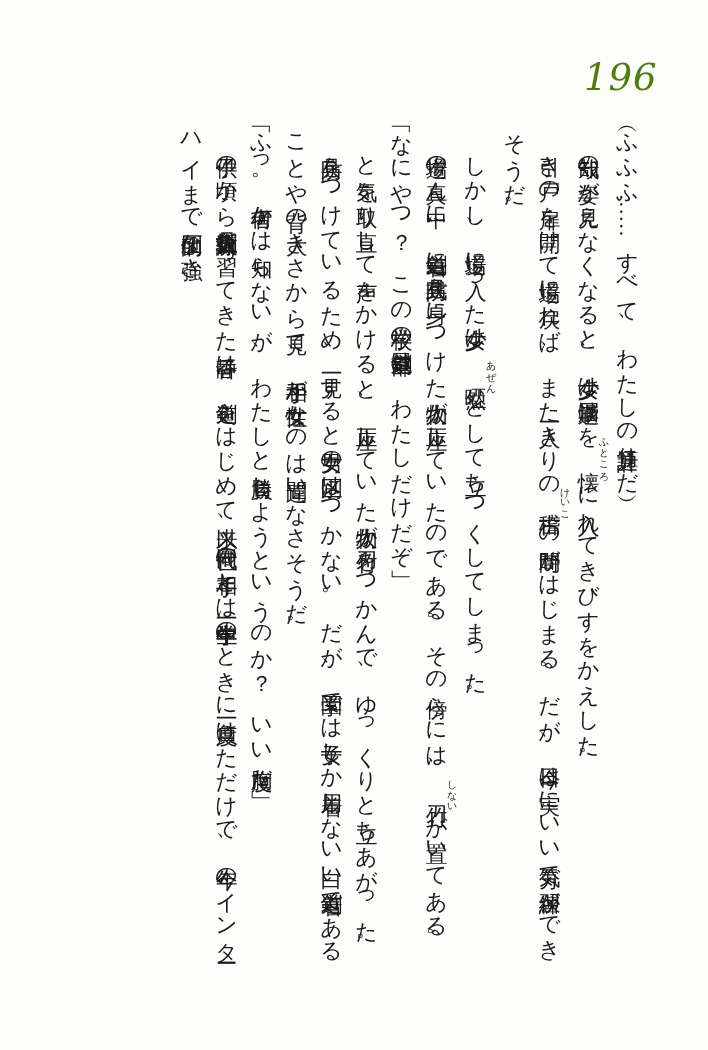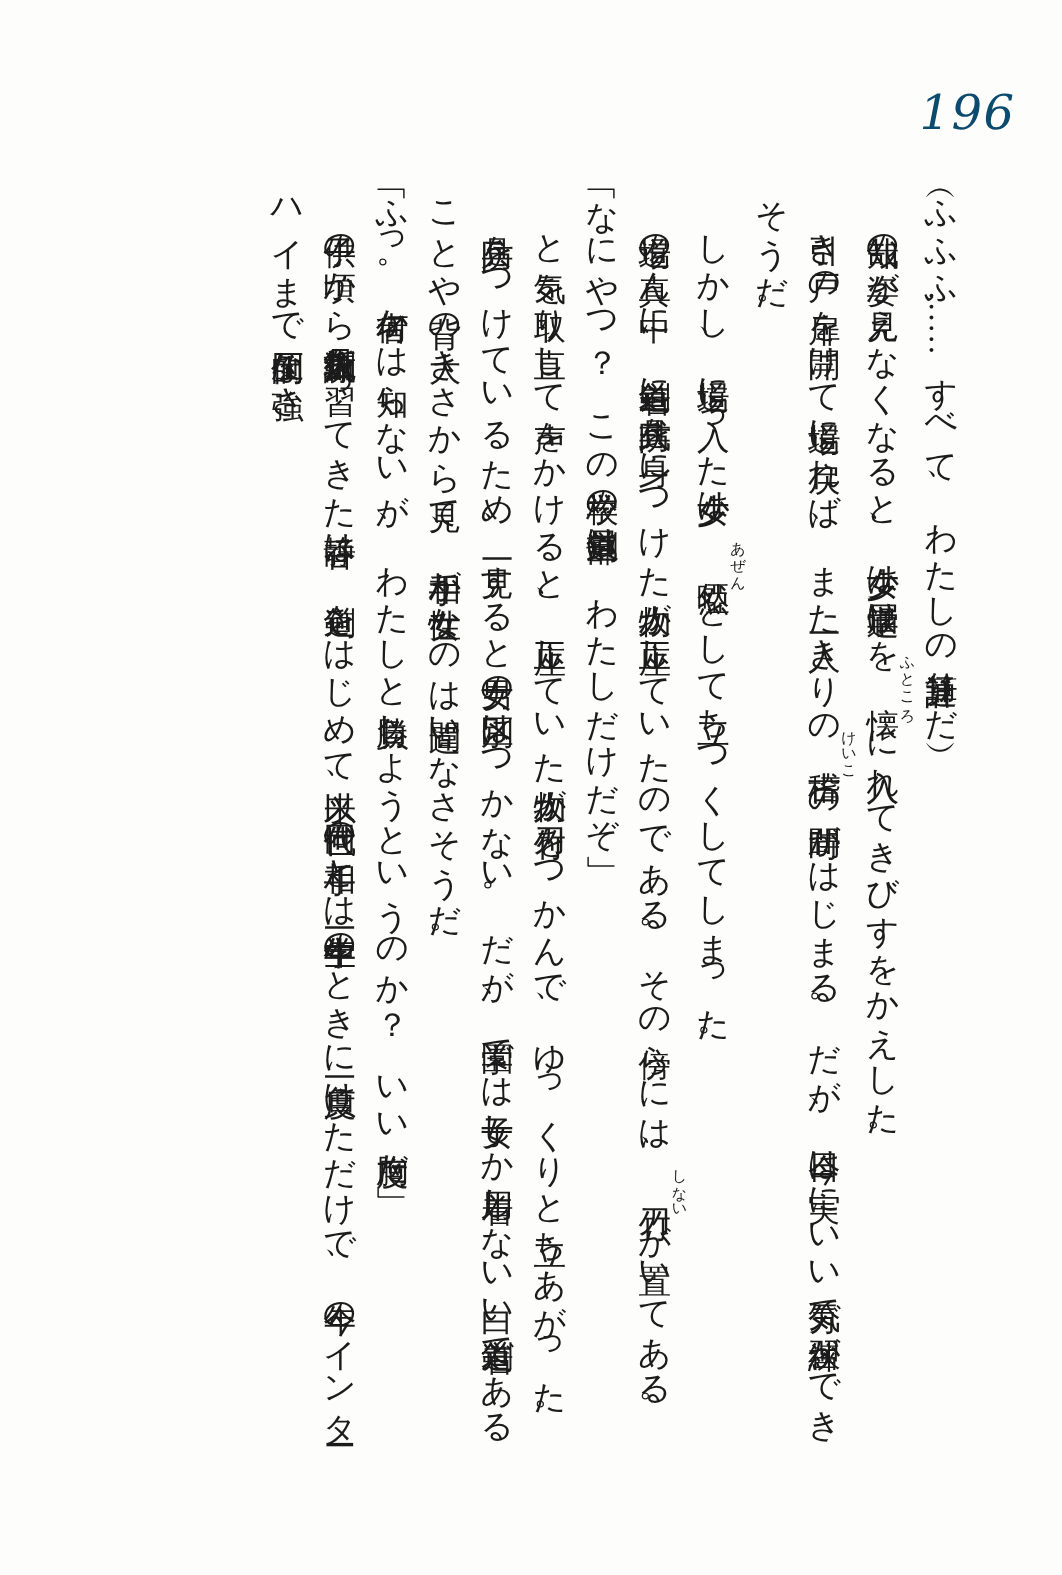--- a/index.html
+++ b/index.html
@@ -15,26 +15,25 @@
     width: 708px;
     height: 1050px;
     background: #fdfdfc;
     font-family: "Liberation Serif", serif;
     overflow: hidden;
   }
   .page-number {
     position: absolute;
     top: 56px;
     left: 584px;
-    font-size: 32px;
+    font-size: 37px;
     font-style: italic;
-    color: #0c4a6e;
+    color: #4d7c0f;
     font-family: "DejaVu Serif", serif;
     letter-spacing: 1px;
-    margin-left: 29px;
   }
   .text-block {
     position: absolute;
     top: 119px;
     right: 64px;
     width: 582px;
     height: 833px; 
     writing-mode: vertical-rl;
     text-orientation: mixed;
     font-size: 21.75px;

